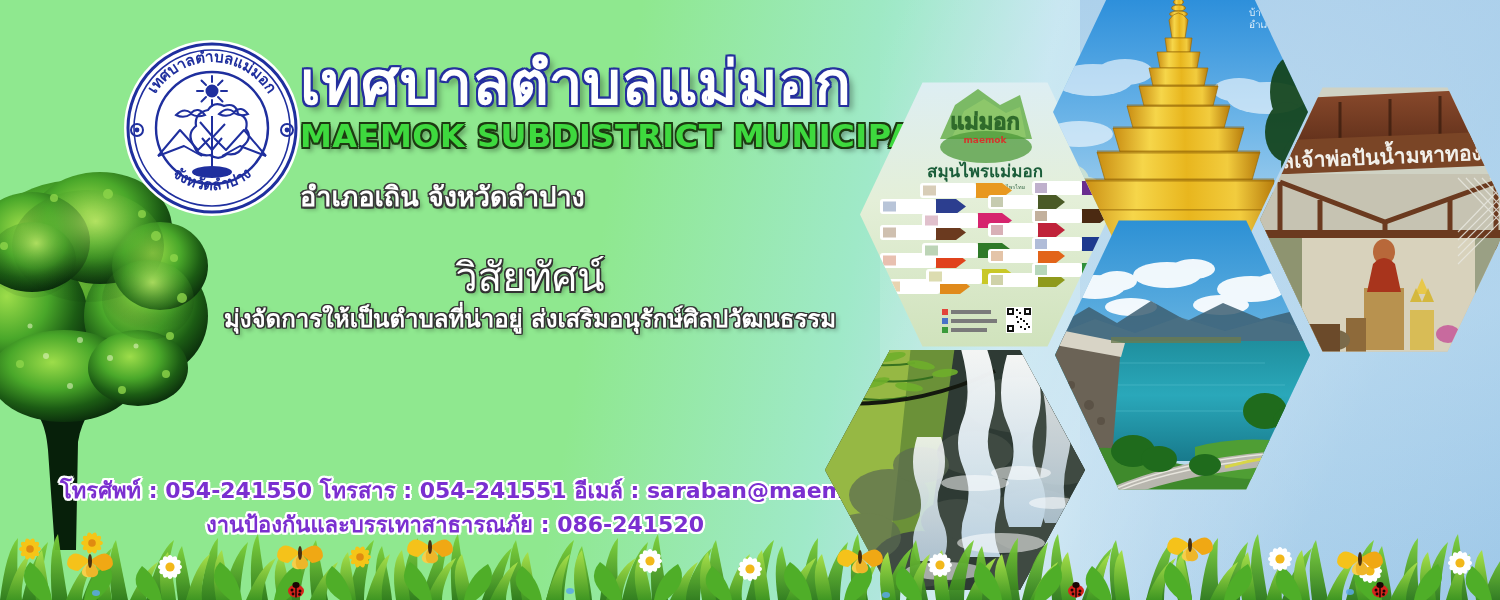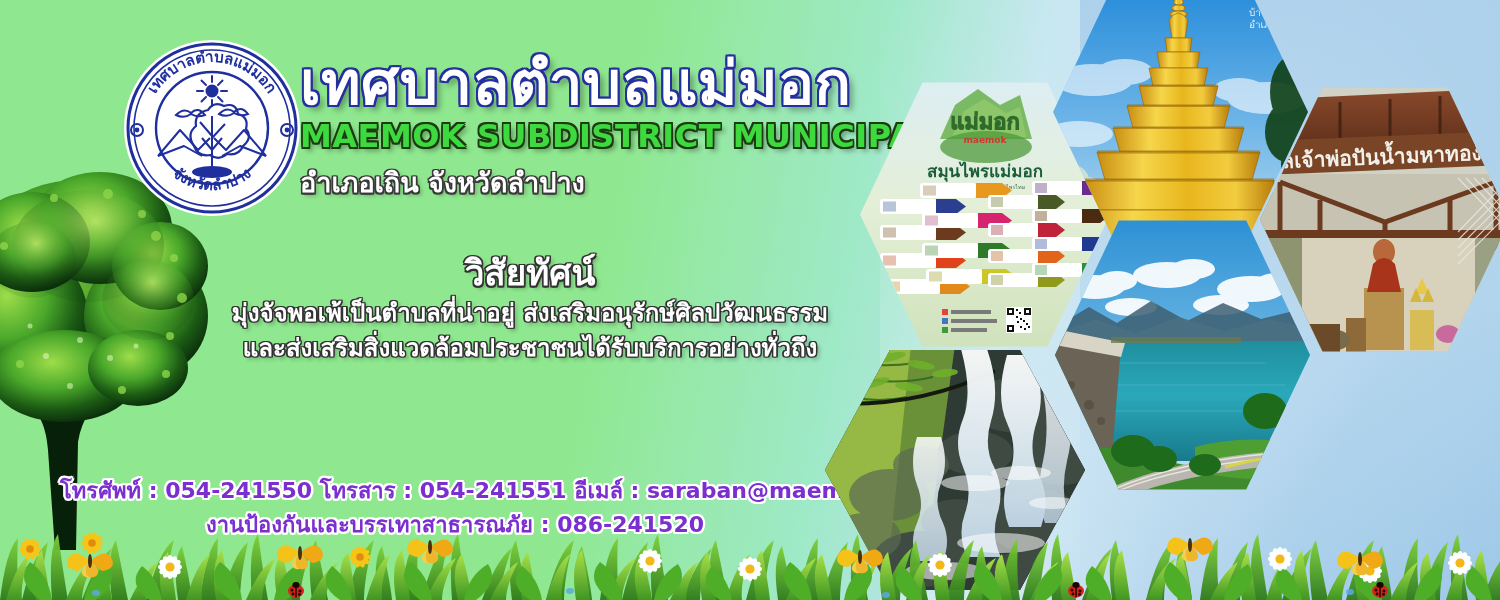--- a/index.html
+++ b/index.html
@@ -44,35 +44,35 @@
   .en-title{
     margin-top:2px;
     font-size:32px;font-weight:bold;color:#3ed93e;letter-spacing:.5px;
     text-shadow:
       1.6px 0 0 #1d3b12, -1.6px 0 0 #1d3b12, 0 1.6px 0 #1d3b12, 0 -1.6px 0 #1d3b12,
       1.6px 1.6px 0 #1d3b12, -1.6px 1.6px 0 #1d3b12, 1.6px -1.6px 0 #1d3b12, -1.6px -1.6px 0 #1d3b12,
       4px 4px 5px rgba(0,0,0,.35);
     white-space:nowrap;
   }
   .sub-title{
-    margin-top:6px;font-size:27px;color:#ffffff;font-weight:bold;
+    margin-top:20px;font-size:27px;color:#ffffff;font-weight:bold;
     text-shadow:
       1.5px 0 0 #3a3a3a,-1.5px 0 0 #3a3a3a,0 1.5px 0 #3a3a3a,0 -1.5px 0 #3a3a3a,
       1.5px 1.5px 0 #3a3a3a,-1.5px 1.5px 0 #3a3a3a,1.5px -1.5px 0 #3a3a3a,-1.5px -1.5px 0 #3a3a3a,
       3px 3px 4px rgba(0,0,0,.3);
     white-space:nowrap;
   }
 
   
   .vision{
     position:absolute;left:210px;top:252px;width:640px;text-align:center;
     color:#ffffff;
   }
   .vision-heading{
-    font-size:35px;font-weight:bold;line-height:1.25;
+    font-size:40px;font-weight:normal;line-height:1.25;
     text-shadow:
       1.5px 0 0 #333,-1.5px 0 0 #333,0 1.5px 0 #333,0 -1.5px 0 #333,
       1.5px 1.5px 0 #333,-1.5px 1.5px 0 #333,1.5px -1.5px 0 #333,-1.5px -1.5px 0 #333,
       3px 3px 4px rgba(0,0,0,.3);
   }
   .vision-line{
     font-size:24px;font-weight:bold;line-height:1.45;white-space:nowrap;
     text-shadow:
       1.4px 0 0 #333,-1.4px 0 0 #333,0 1.4px 0 #333,0 -1.4px 0 #333,
       1.4px 1.4px 0 #333,-1.4px 1.4px 0 #333,1.4px -1.4px 0 #333,-1.4px -1.4px 0 #333,
@@ -249,22 +249,21 @@
   </div>
 
   <div class="title-block">
     <div class="th-title">เทศบาลตำบลแม่มอก</div>
     <div class="en-title">MAEMOK SUBDISTRICT MUNICIPALITY</div>
     <div class="sub-title">อำเภอเถิน จังหวัดลำปาง</div>
   </div>
 
   <div class="vision">
     <div class="vision-heading">วิสัยทัศน์</div>
-    <div class="vision-line">มุ่งจัจพอเพ้เป็นตำบลที่น่าอยู่ ส่งเสริมอนุรักษ์ศิลปวัฒนธรรม</div>
-    <div class="vision-line">และส่งเสริมสิ่งแวดล้อมประชาชนได้รับบริการอย่างทั่วถึง</div>
+    <div class="vision-line">มุ่งจัดการให้เป็นตำบลที่น่าอยู่ ส่งเสริมอนุรักษ์ศิลปวัฒนธรรม</div>
   </div>
 
   <div class="contact">
     <div class="contact-line">โทรศัพท์ : 054-241550  โทรสาร : 054-241551 อีเมล์ : saraban@maemok.go.th</div>
     <div class="contact-line">งานป้องกันและบรรเทาสาธารณภัย : 086-241520</div>
   </div>
 
   <div class="hexwrap">
 
     <div class="hex" id="hex-herbal">

